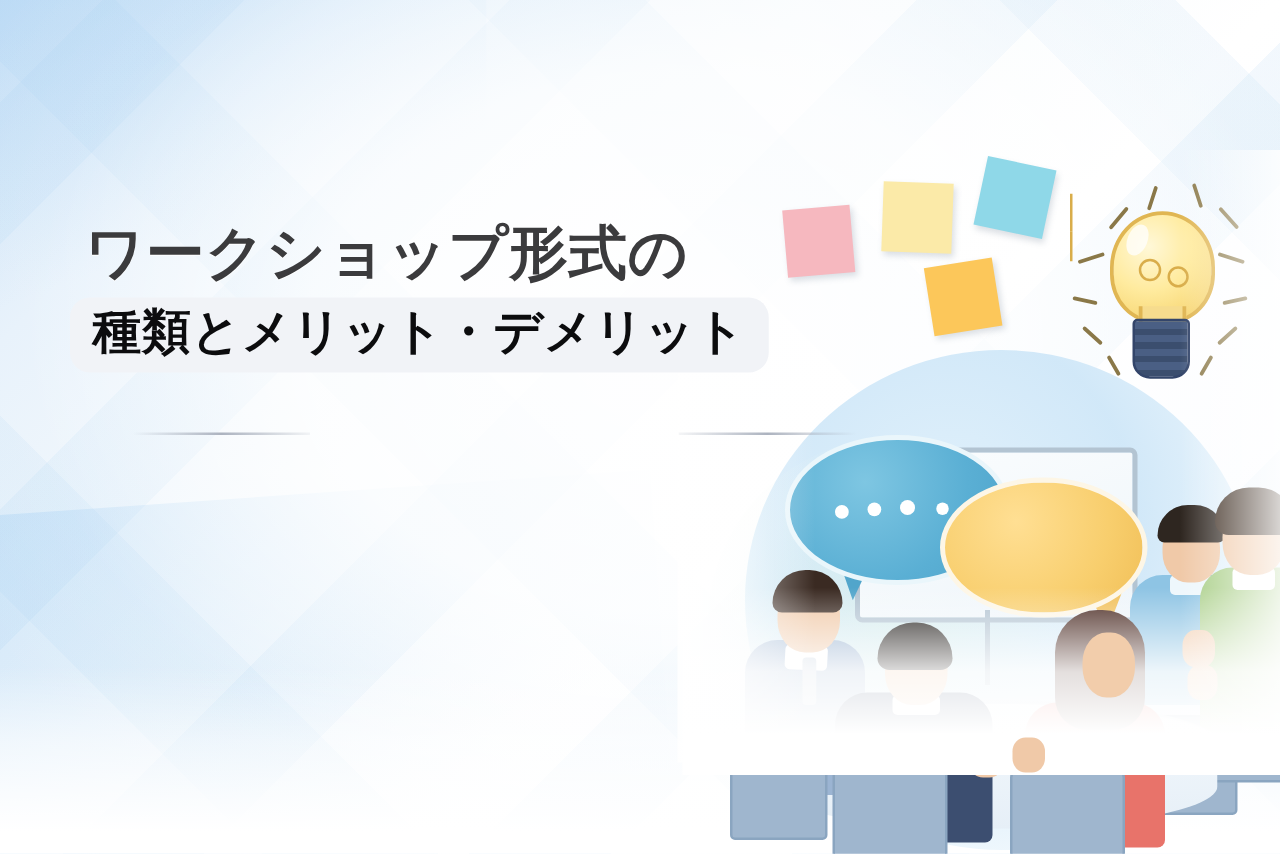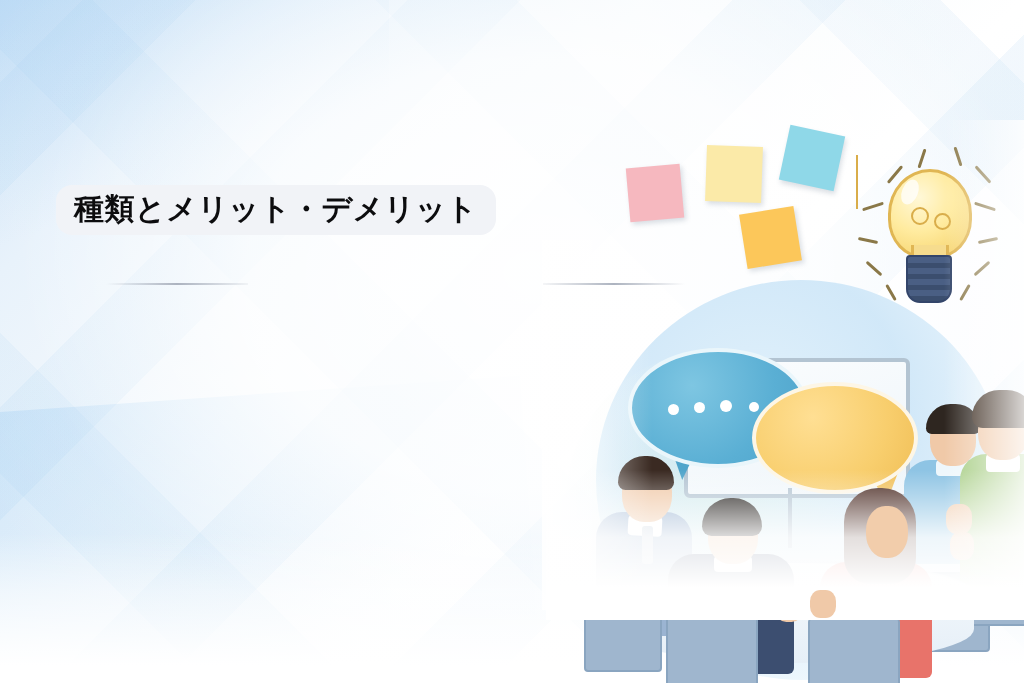--- a/index.html
+++ b/index.html
@@ -67,21 +67,21 @@
     letter-spacing:.5px;line-height:1.12;
     text-shadow:0 1px 0 rgba(255,255,255,.9);
     margin-left:12px;
   }
   .row2{position:relative;margin-top:9px;display:inline-block;}
   .hl{
     background:#f1f3f7;border-radius:16px;
     padding:7px 18px 10px 18px;display:inline-block;
   }
   .line2{
-    font-size:30px;font-weight:bold;color:#0c0c0e;
+    font-size:39px;font-weight:bold;color:#0c0c0e;
     letter-spacing:.5px;line-height:1.1;
   }
   .row3{position:relative;margin-top:22px;height:56px;}
   .rule{
     position:absolute;top:26px;height:2px;
     background:linear-gradient(to right,rgba(186,192,203,0),rgba(168,175,188,.95),rgba(186,192,203,.15));
   }
   .rule-l{left:50px;width:142px;}
   .rule-r{left:487px;width:142px;
     background:linear-gradient(to left,rgba(186,192,203,0),rgba(168,175,188,.95),rgba(186,192,203,.15));}
@@ -348,20 +348,21 @@
     <div class="chair chair-2"></div>
     <div class="chair chair-3"></div>
 
     <div class="illus-fade"></div>
     <div class="illus-fade-r"></div>
     <div class="illus-fade-l"></div>
   </div>
 
   <div class="title-wrap">
 
+    <div class="tline line1">ワークショップ形式の</div>
 
     <div class="row2">
       <span class="hl">
         <span class="line2">種類とメリット・デメリット</span>
       </span>
     </div>
 
     <div class="row3">
       <div class="rule rule-l"></div>
       <div class="rule rule-r"></div>

